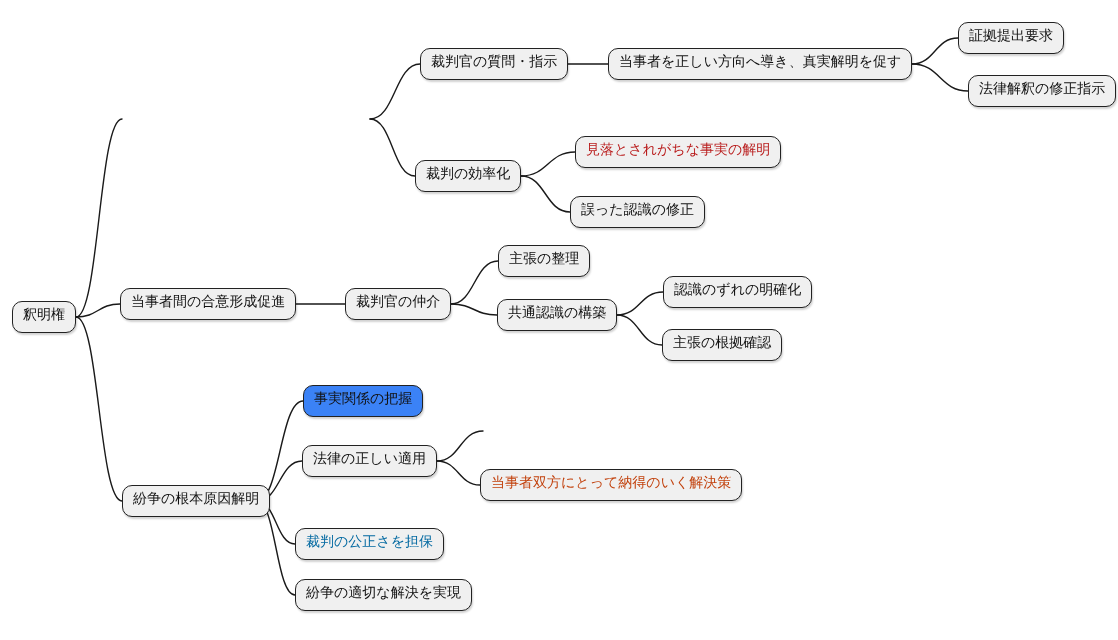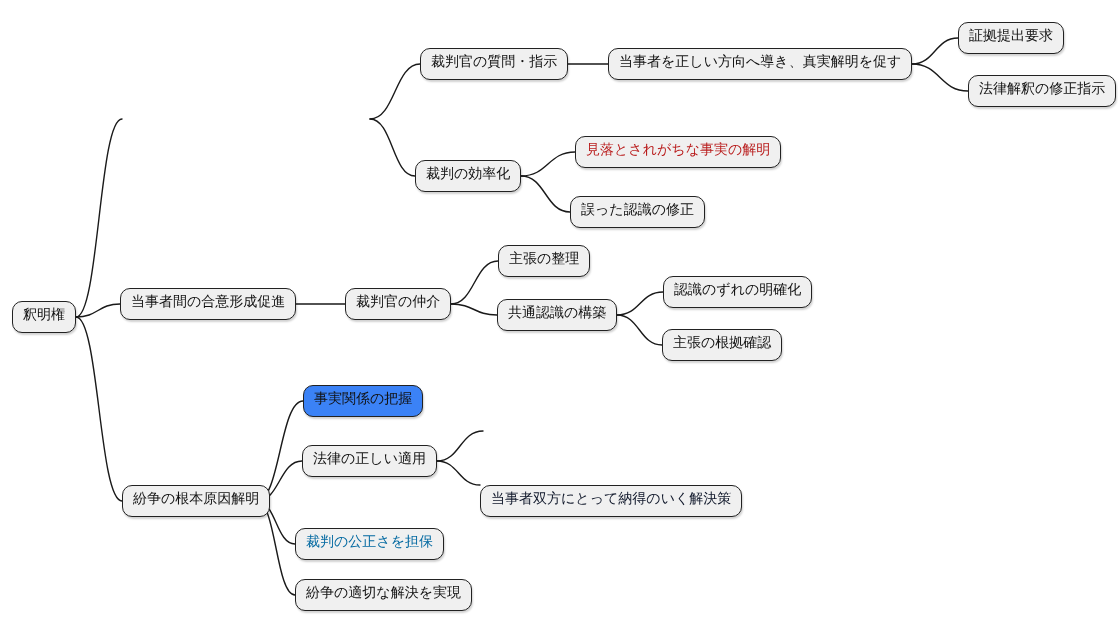--- a/index.html
+++ b/index.html
@@ -77,16 +77,16 @@
   <div class="node" style="left: 570px; top: 196px; background: rgb(240, 240, 240); border-color: rgb(34, 34, 34); color: rgb(17, 17, 17);">誤った認識の修正</div>
   <div class="node" style="left: 120px; top: 288px; background: rgb(240, 240, 240); border-color: rgb(34, 34, 34); color: rgb(17, 17, 17);">当事者間の合意形成促進</div>
   <div class="node" style="left: 345px; top: 288px; background: rgb(240, 240, 240); border-color: rgb(34, 34, 34); color: rgb(17, 17, 17);">裁判官の仲介</div>
   <div class="node" style="left: 498px; top: 245px; background: rgb(240, 240, 240); border-color: rgb(34, 34, 34); color: rgb(17, 17, 17);">主張の整理</div>
   <div class="node" style="left: 497px; top: 299px; background: rgb(240, 240, 240); border-color: rgb(34, 34, 34); color: rgb(17, 17, 17);">共通認識の構築</div>
   <div class="node" style="left: 663px; top: 276px; background: rgb(240, 240, 240); border-color: rgb(34, 34, 34); color: rgb(17, 17, 17);">認識のずれの明確化</div>
   <div class="node" style="left: 662px; top: 329px; background: rgb(240, 240, 240); border-color: rgb(34, 34, 34); color: rgb(17, 17, 17);">主張の根拠確認</div>
   <div class="node" style="left: 122px; top: 485px; background: rgb(240, 240, 240); border-color: rgb(34, 34, 34); color: rgb(17, 17, 17);">紛争の根本原因解明</div>
   <div class="node" style="left: 303px; top: 385px; background: #3b82f6; border-color: rgb(34, 34, 34); color: rgb(17, 17, 17); text-align: center;">事実関係の把握</div>
   <div class="node" style="left: 302px; top: 445px; background: rgb(240, 240, 240); border-color: rgb(34, 34, 34); color: rgb(17, 17, 17);">法律の正しい適用</div>
-  <div class="node" style="left: 480px; top: 469px; background: rgb(240, 240, 240); border-color: rgb(34, 34, 34); color: #0f172a; margin-top: 16px;">当事者双方にとって納得のいく解決策</div>
+  <div class="node" style="left: 480px; top: 469px; background: rgb(240, 240, 240); border-color: rgb(34, 34, 34); color: #c2410c;">当事者双方にとって納得のいく解決策</div>
   <div class="node" style="left: 295px; top: 528px; background: rgb(240, 240, 240); border-color: rgb(34, 34, 34); color: #0369a1;">裁判の公正さを担保</div>
   <div class="node" style="left: 295px; top: 579px; background: rgb(240, 240, 240); border-color: rgb(34, 34, 34); color: rgb(17, 17, 17);">紛争の適切な解決を実現</div>
 </div>
 
 </body></html>

